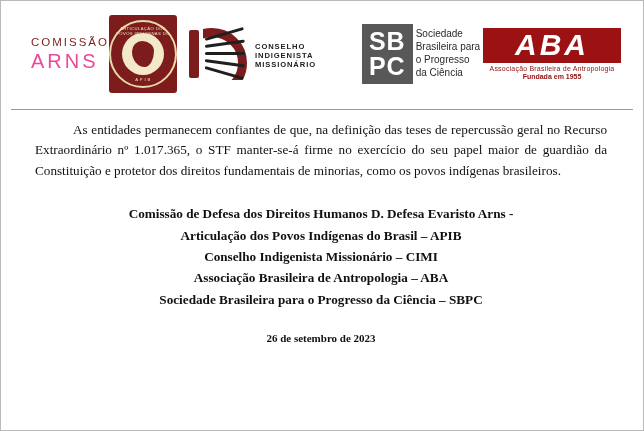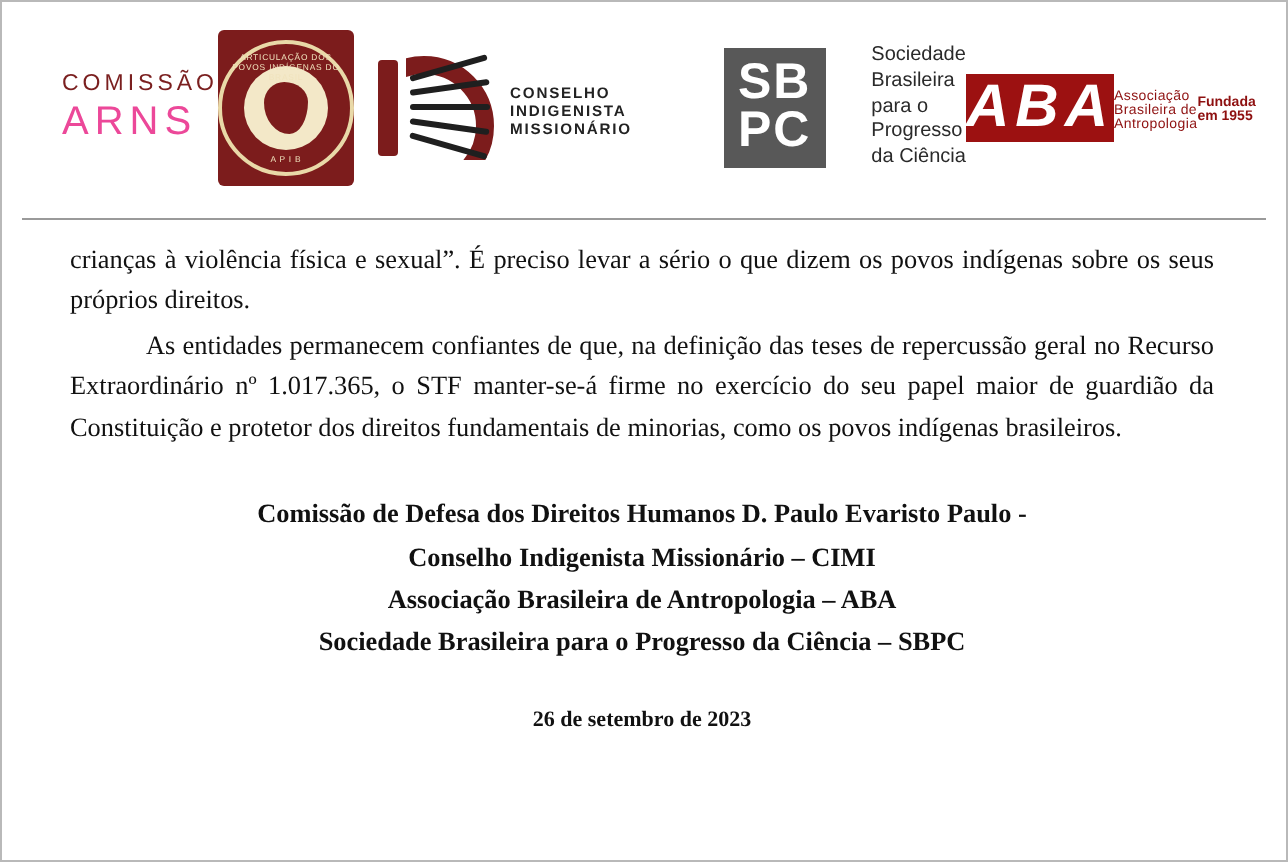--- a/index.html
+++ b/index.html
@@ -165,21 +165,21 @@
     letter-spacing: 0.9px;
     color: #222;
     margin-top: 2px;
     font-weight: bold;
   }
 
   
   .logo-sbpc {
     display: flex;
     align-items: center;
-    gap: 23px;
+    gap: 3px;
   }
   .logo-sbpc .block {
     background: #585858;
     color: #ffffff;
     font-family: "Liberation Sans", sans-serif;
     font-weight: bold;
     font-size: 25px;
     line-height: 0.98;
     letter-spacing: 1px;
     padding: 5px 7px 6px 7px;
@@ -188,21 +188,21 @@
   .logo-sbpc .words {
     font-family: "Liberation Sans", sans-serif;
     font-size: 10px;
     line-height: 1.28;
     color: #2a2a2a;
   }
 
   
   .logo-aba {
     display: flex;
-    flex-direction: row;
+    flex-direction: column;
     align-items: center;
     width: 138px;
   }
   .logo-aba .wordmark {
     width: 138px;
     background: #9c1111;
     color: #ffffff;
     font-family: "Liberation Sans", sans-serif;
     font-weight: bold;
     font-style: italic;
@@ -318,25 +318,25 @@
       <div class="wordmark">ABA</div>
       <div class="sub">Associação Brasileira de Antropologia</div>
       <div class="since">Fundada em 1955</div>
     </div>
 
   </div>
 
   <div class="rule"></div>
 
   <div class="body-text">
-    <p>crianças à violência física e sexual”. É preciso levar a sério o que dizem os povos indígenas sobre os seus próprios direitos.</p>
     <p class="indent">As entidades permanecem confiantes de que, na definição das teses de repercussão geral no Recurso Extraordinário nº 1.017.365, o STF manter-se-á firme no exercício do seu papel maior de guardião da Constituição e protetor dos direitos fundamentais de minorias, como os povos indígenas brasileiros.</p>
 
     <div class="signatures">
-      <p class="line">Comissão de Defesa dos Direitos Humanos D. Paulo Evaristo Paulo -</p>
+      <p class="line">Comissão de Defesa dos Direitos Humanos D. Defesa Evaristo Arns -</p>
+      <p class="line">Articulação dos Povos Indígenas do Brasil – APIB</p>
       <p class="line">Conselho Indigenista Missionário – CIMI</p>
       <p class="line">Associação Brasileira de Antropologia – ABA</p>
       <p class="line">Sociedade Brasileira para o Progresso da Ciência – SBPC</p>
     </div>
 
     <div class="date">26 de setembro de 2023</div>
   </div>
 
 </div>
 

